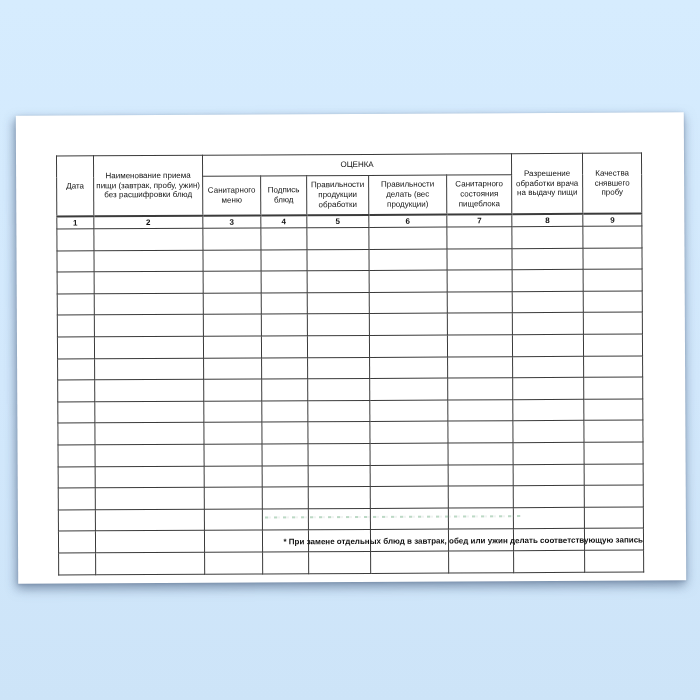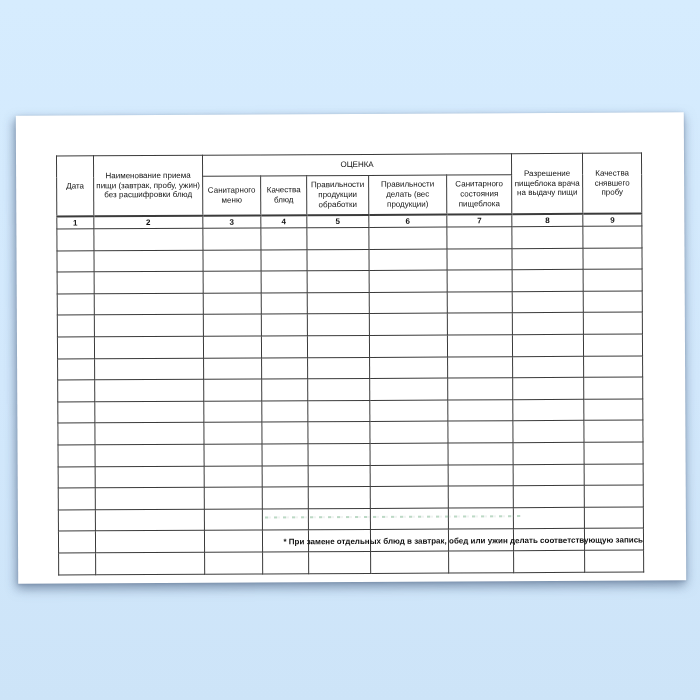--- a/index.html
+++ b/index.html
@@ -96,26 +96,26 @@
         <col style="width:78px">
       <col style="width:65px">
         <col style="width:71px">
         <col style="width:59px">
     </colgroup>
     <thead>
       <tr class="group-row">
         <th rowspan="2">Дата</th>
         <th rowspan="2">Наименование приема пищи (завтрак, пробу, ужин) без расшифровки блюд</th>
         <th colspan="5">ОЦЕНКА</th>
-        <th rowspan="2">Разрешение пищеблока врача на выдачу пищи</th>
+        <th rowspan="2">Разрешение обработки врача на выдачу пищи</th>
         <th rowspan="2">Качества снявшего пробу</th>
       </tr>
       <tr class="subhead-row">
         <th>Санитарного меню</th>
-        <th>Качества блюд</th>
+        <th>Подпись блюд</th>
         <th>Правильности продукции обработки</th>
         <th>Правильности делать (вес продукции)</th>
         <th>Санитарного состояния пищеблока</th>
       </tr>
       <tr class="num-row">
         <td>1</td>
         <td>2</td>
         <td>3</td>
         <td>4</td>
         <td>5</td>

